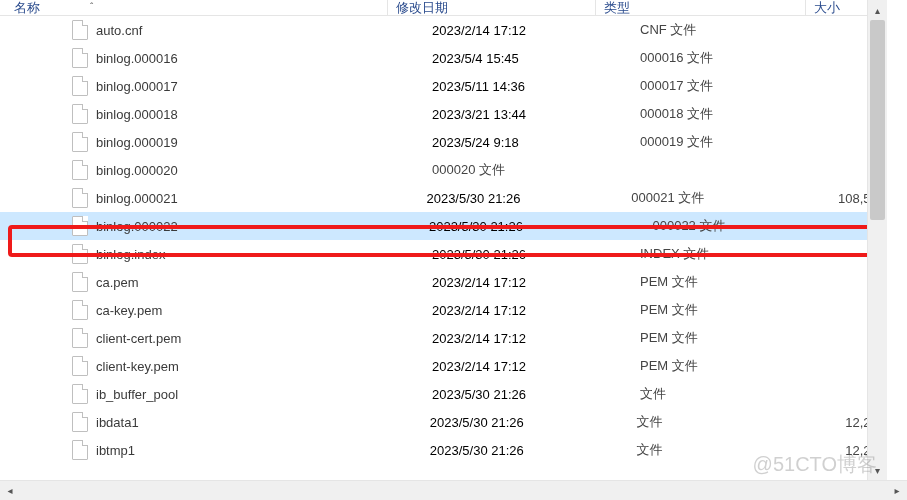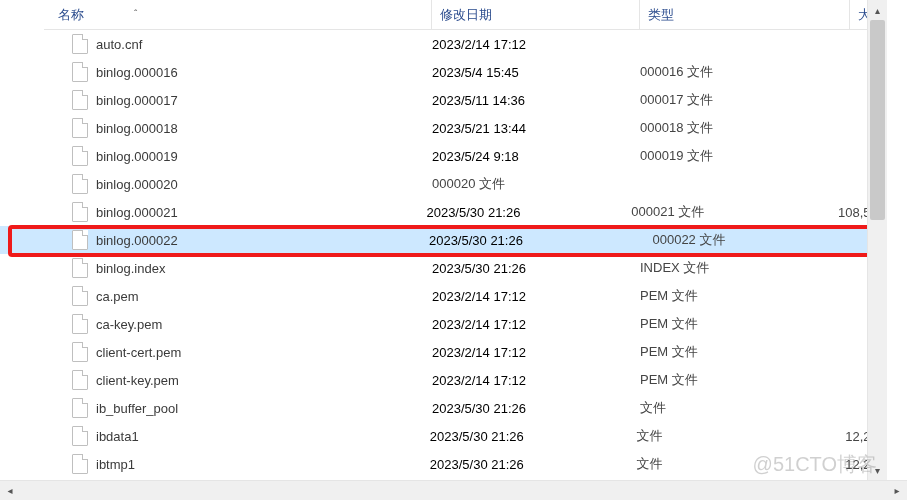--- a/index.html
+++ b/index.html
@@ -15,27 +15,26 @@
   }
   .viewport {
     width: 887px;
     height: 480px;
     position: relative;
     background: #fff;
     overflow: hidden;
   }
   .header {
     display: flex;
-    height: 30px;
+    height: 16px;
     border-bottom: 1px solid #e5e5e5;
     align-items: center;
     color: #2a4b8d;
     font-size: 13px;
     user-select: none;
-    margin-left: 44px;
   }
   .col-name   { width: 388px; padding-left: 20px; display:flex; align-items:center; }
   .col-date   { width: 208px; }
   .col-type   { width: 210px; }
   .col-size   { flex: 1; text-align: right; padding-right: 0; }
   .header .col-name,
   .header .col-date,
   .header .col-type,
   .header .col-size {
     border-right: 1px solid #e5e5e5;
@@ -180,20 +179,21 @@
     </div>
   </div>
 
   <div class="rows" id="rows">
       <div class="row">
         <div class="col-name">
           <span class="file-icon"></span>
           <span>auto.cnf</span>
         </div>
         <div class="col-date">2023/2/14 17:12</div>
+        <div class="col-type">CNF 文件</div>
         <div class="col-size">1</div>
       </div>
       <div class="row">
         <div class="col-name">
           <span class="file-icon"></span>
           <span>binlog.000016</span>
         </div>
         <div class="col-date">2023/5/4 15:45</div>
         <div class="col-type">000016 文件</div>
         <div class="col-size">10</div>
@@ -205,21 +205,21 @@
         </div>
         <div class="col-date">2023/5/11 14:36</div>
         <div class="col-type">000017 文件</div>
         <div class="col-size">1</div>
       </div>
       <div class="row">
         <div class="col-name">
           <span class="file-icon"></span>
           <span>binlog.000018</span>
         </div>
-        <div class="col-date">2023/5/21 13:44</div>
+        <div class="col-date">2023/3/21 13:44</div>
         <div class="col-type">000018 文件</div>
         <div class="col-size">8</div>
       </div>
       <div class="row">
         <div class="col-name">
           <span class="file-icon"></span>
           <span>binlog.000019</span>
         </div>
         <div class="col-date">2023/5/24 9:18</div>
         <div class="col-type">000019 文件</div>

